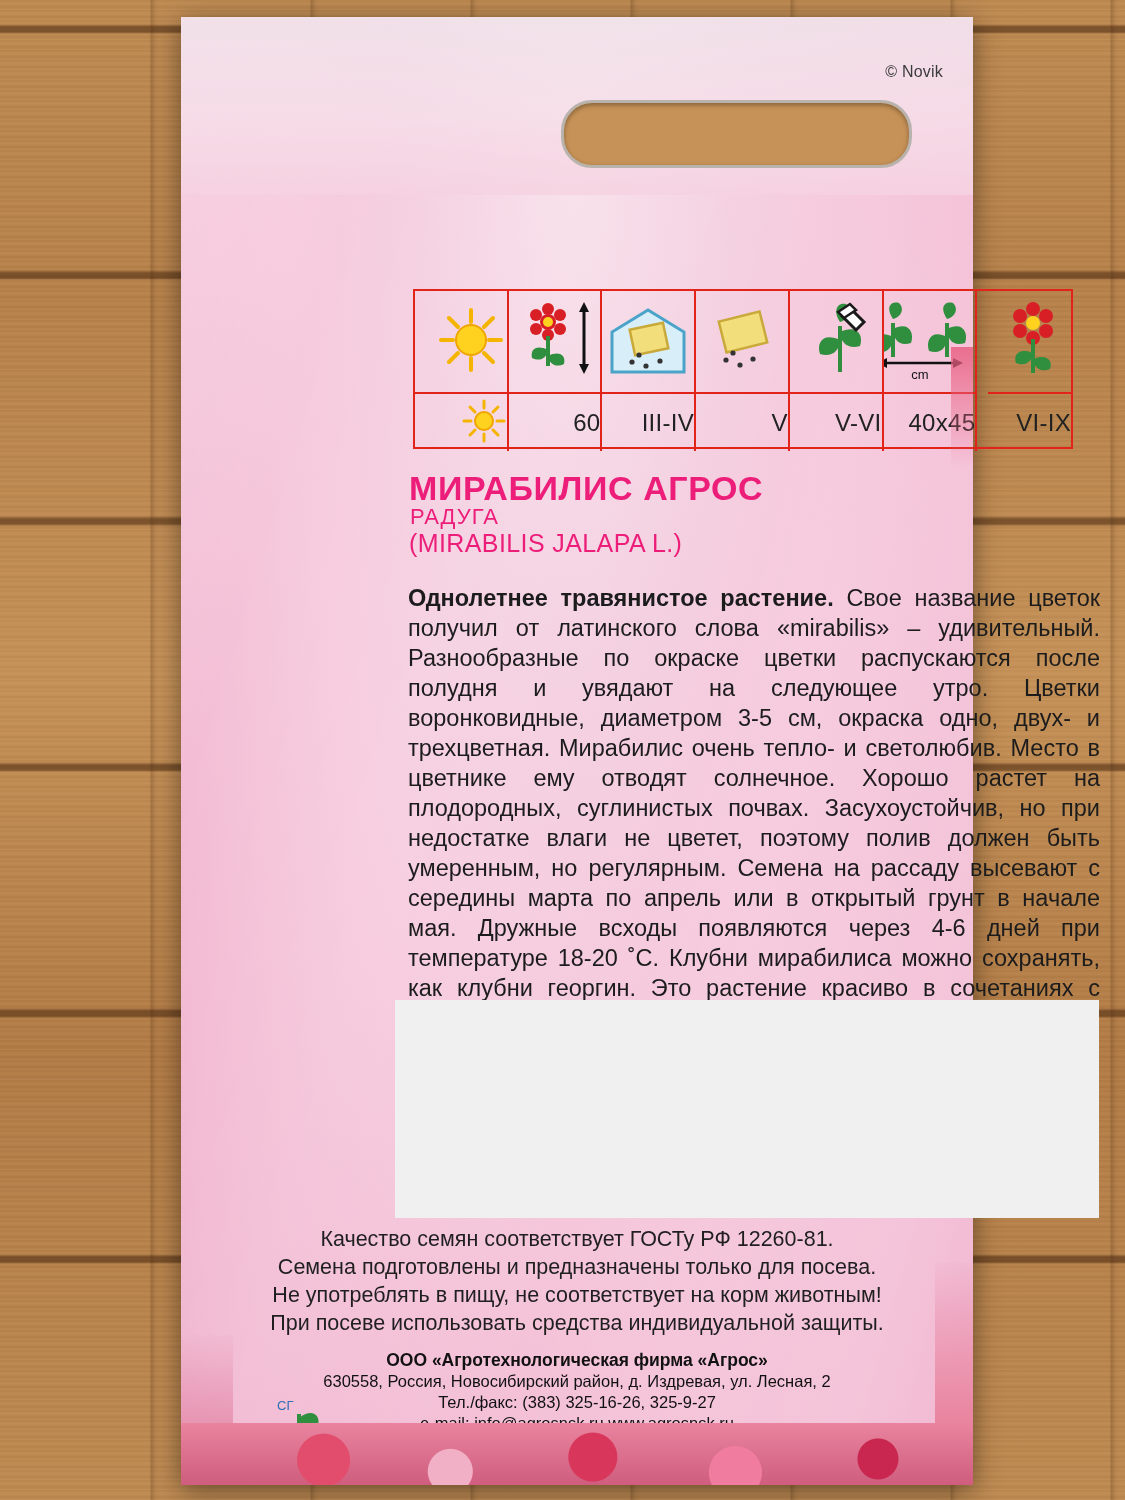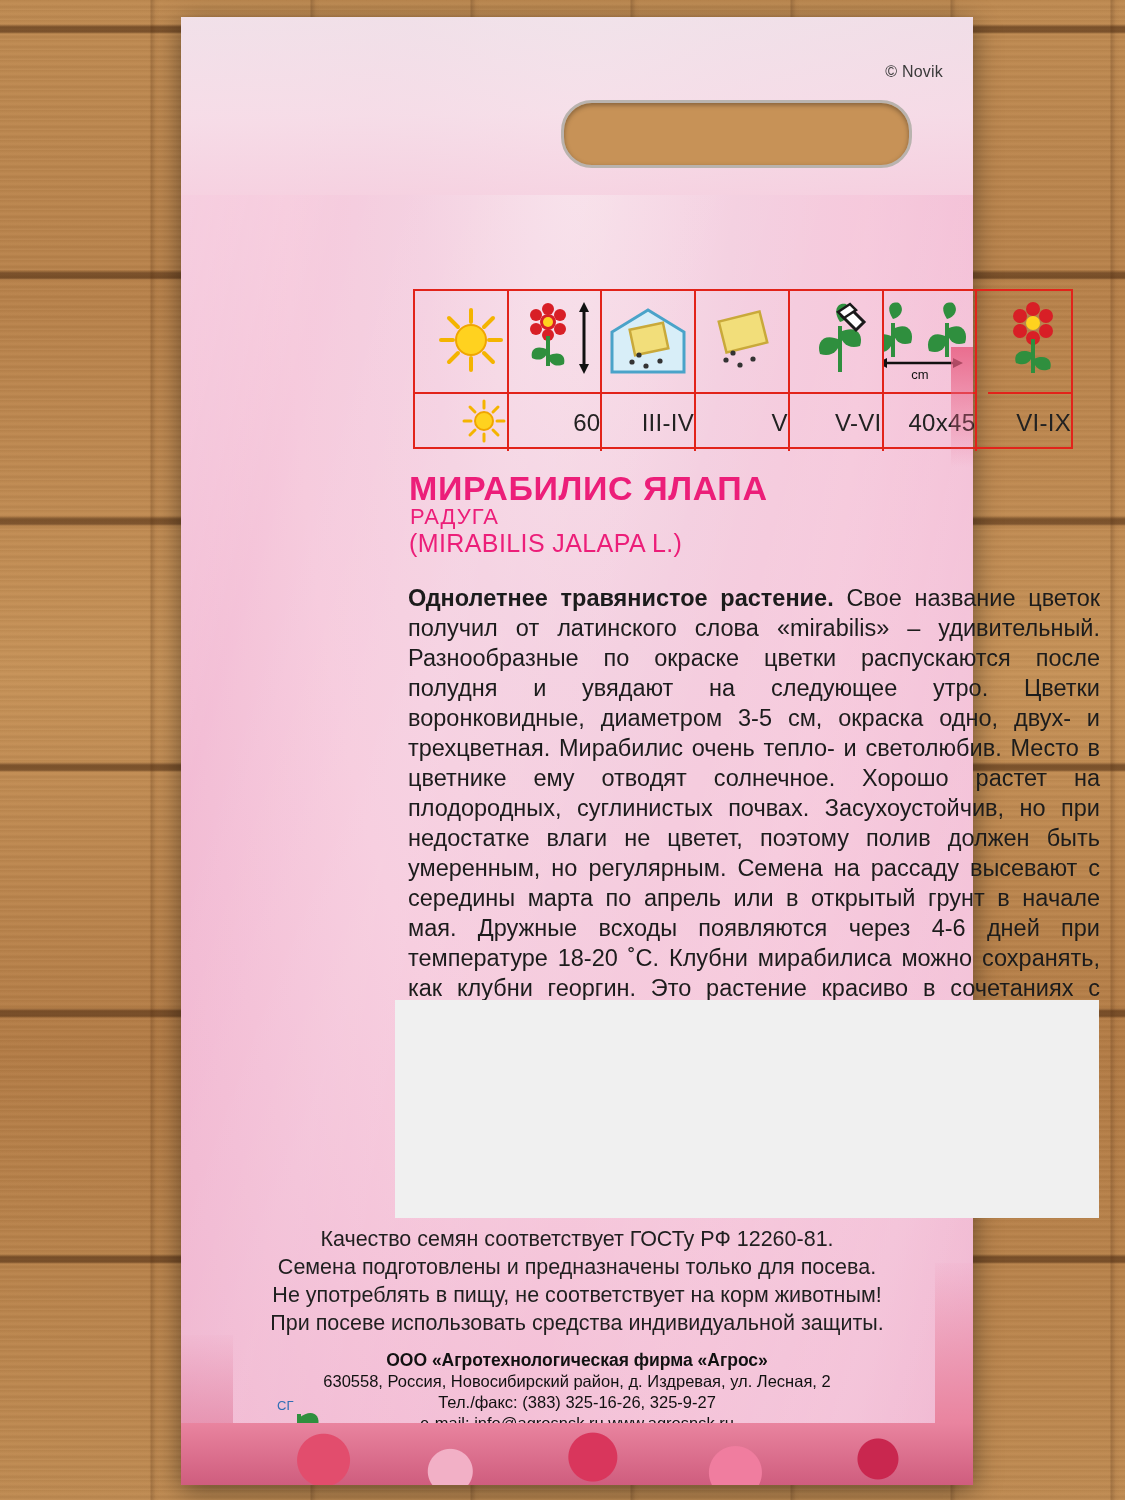--- a/index.html
+++ b/index.html
@@ -339,21 +339,21 @@
       <span class="val">V-VI</span>
     </div>
     <div class="cell vrow">
       <span class="val">40x45</span>
     </div>
     <div class="cell vrow last">
       <span class="val">VI-IX</span>
     </div>
   </div>
 
-  <div id="title">МИРАБИЛИС ЯЛАПА</div>
+  <div id="title">МИРАБИЛИС АГРОС</div>
   <div id="subtitle">РАДУГА</div>
   <div id="latin">(MIRABILIS JALAPA L.)</div>
 
   <div id="body">
     <b>Однолетнее травянистое растение.</b><span> Свое название цветок получил от латинского слова «mirabilis» – удивительный. Разнообразные по окраске цветки распускаются после полудня и увядают на следующее утро. Цветки воронковидные, диаметром 3-5 см, окраска одно, двух- и трехцветная. Мирабилис очень тепло- и светолюбив. Место в цветнике ему отводят солнечное. Хорошо растет на плодородных, суглинистых почвах. Засухоустойчив, но при недостатке влаги не цветет, поэтому полив должен быть умеренным, но регулярным. Семена на рассаду высевают с середины марта по апрель или в открытый грунт в начале мая. Дружные всходы появляются через 4-6 дней при температуре 18-20 ˚С. Клубни мирабилиса можно сохранять, как клубни георгин. Это растение красиво в сочетаниях с флоксами, сальвией, а также белой гипсофилой и алиссумом.</span>
   </div>
 
   <div id="whitebox"></div>
 
   <div id="legal">

